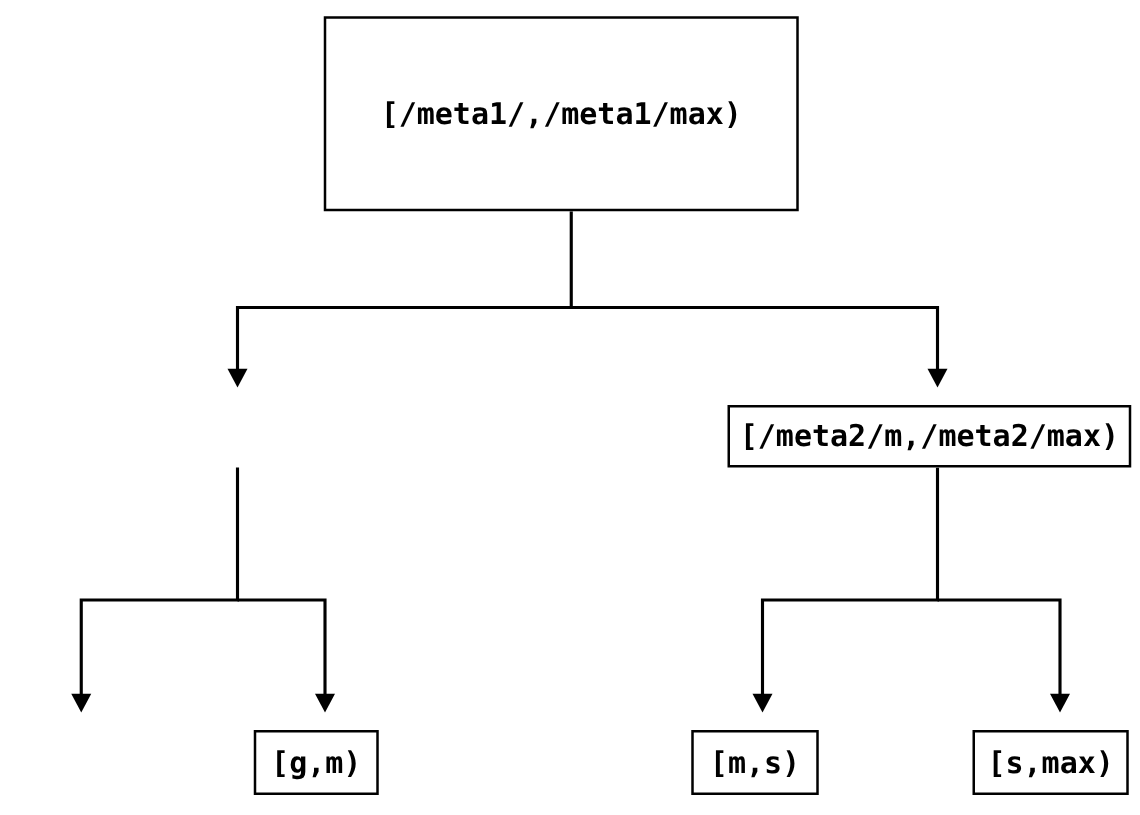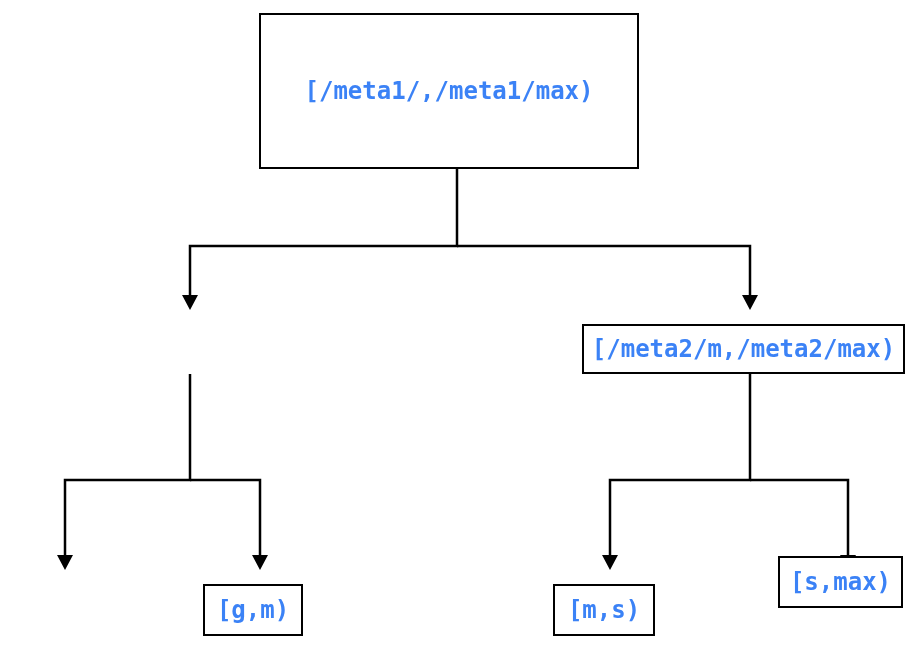--- a/index.html
+++ b/index.html
@@ -20,36 +20,36 @@
     top: 0;
     width: 912px;
     height: 652px;
     display: block;
   }
   .node {
     position: absolute;
     box-sizing: border-box;
     border: 2.5px solid #000000;
     background: #ffffff;
-    color: #3b82f6;
+    color: #000000;
     display: flex;
     align-items: center;
     justify-content: center;
     font-family: "DejaVu Sans Mono", "Liberation Mono", monospace;
     font-weight: bold;
     font-size: 24px;
     white-space: nowrap;
   }
   #node-root  { left: 259px; top: 13px;  width: 380px; height: 156px; }
   #node-l     { left: 22px;  top: 324px; width: 323px; height: 50px; }
   #node-r     { left: 582px; top: 324px; width: 323px; height: 50px; }
   #node-ag    { left: 8px;   top: 584px; width: 102px; height: 52px; }
   #node-gm    { left: 203px; top: 584px; width: 100px; height: 52px; }
   #node-ms    { left: 553px; top: 584px; width: 102px; height: 52px; }
-  #node-smax  { left: 778px; top: 556px; width: 125px; height: 52px; }
+  #node-smax  { left: 778px; top: 584px; width: 125px; height: 52px; }
 </style>
 </head>
 <body>
 
 <div class="canvas">
 
   <svg class="edges-svg" viewBox="0 0 912 652" xmlns="http://www.w3.org/2000/svg">
     <g stroke="#000000" stroke-width="2.5" fill="none">
       <path d="M457,169 L457,246 L190,246 L190,296"></path>
       <path d="M457,246 L750,246 L750,296"></path>

